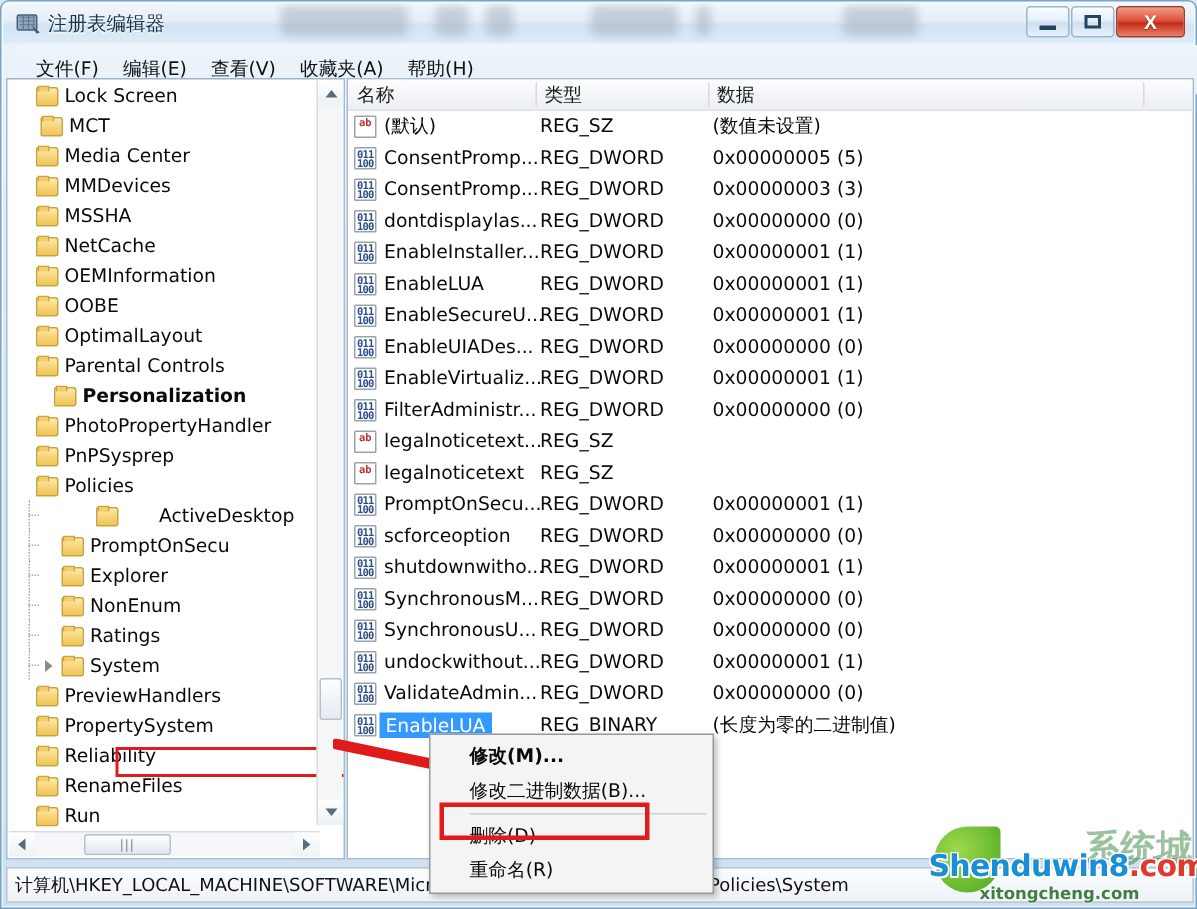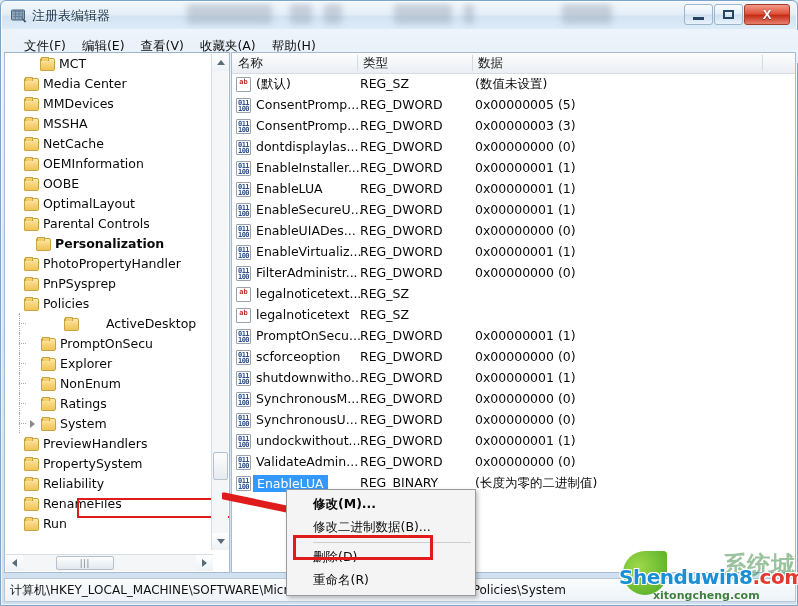--- a/index.html
+++ b/index.html
@@ -304,21 +304,26 @@
         <div class="menuitem">编辑(E)</div>
         <div class="menuitem">查看(V)</div>
         <div class="menuitem">收藏夹(A)</div>
         <div class="menuitem">帮助(H)</div>
       </div>
 
     <div class="panes">
 
       <div class="treepane">
         <div class="tree" id="tree">
-            <div class="tnode" style="padding-left: 20px;">
+            <div class="tnode" style="padding-left: 4px;">
+              <span class="expander"></span>
+              <span class="folder"></span>
+              <span>Lock Screen</span>
+            </div>
+            <div class="tnode" style="padding-left: 7px;">
               <span class="expander"></span>
               <span class="folder"></span>
               <span>MCT</span>
             </div>
             <div class="tnode" style="padding-left: 4px;">
               <span class="expander"></span>
               <span class="folder"></span>
               <span>Media Center</span>
             </div>
             <div class="tnode" style="padding-left: 4px;">

